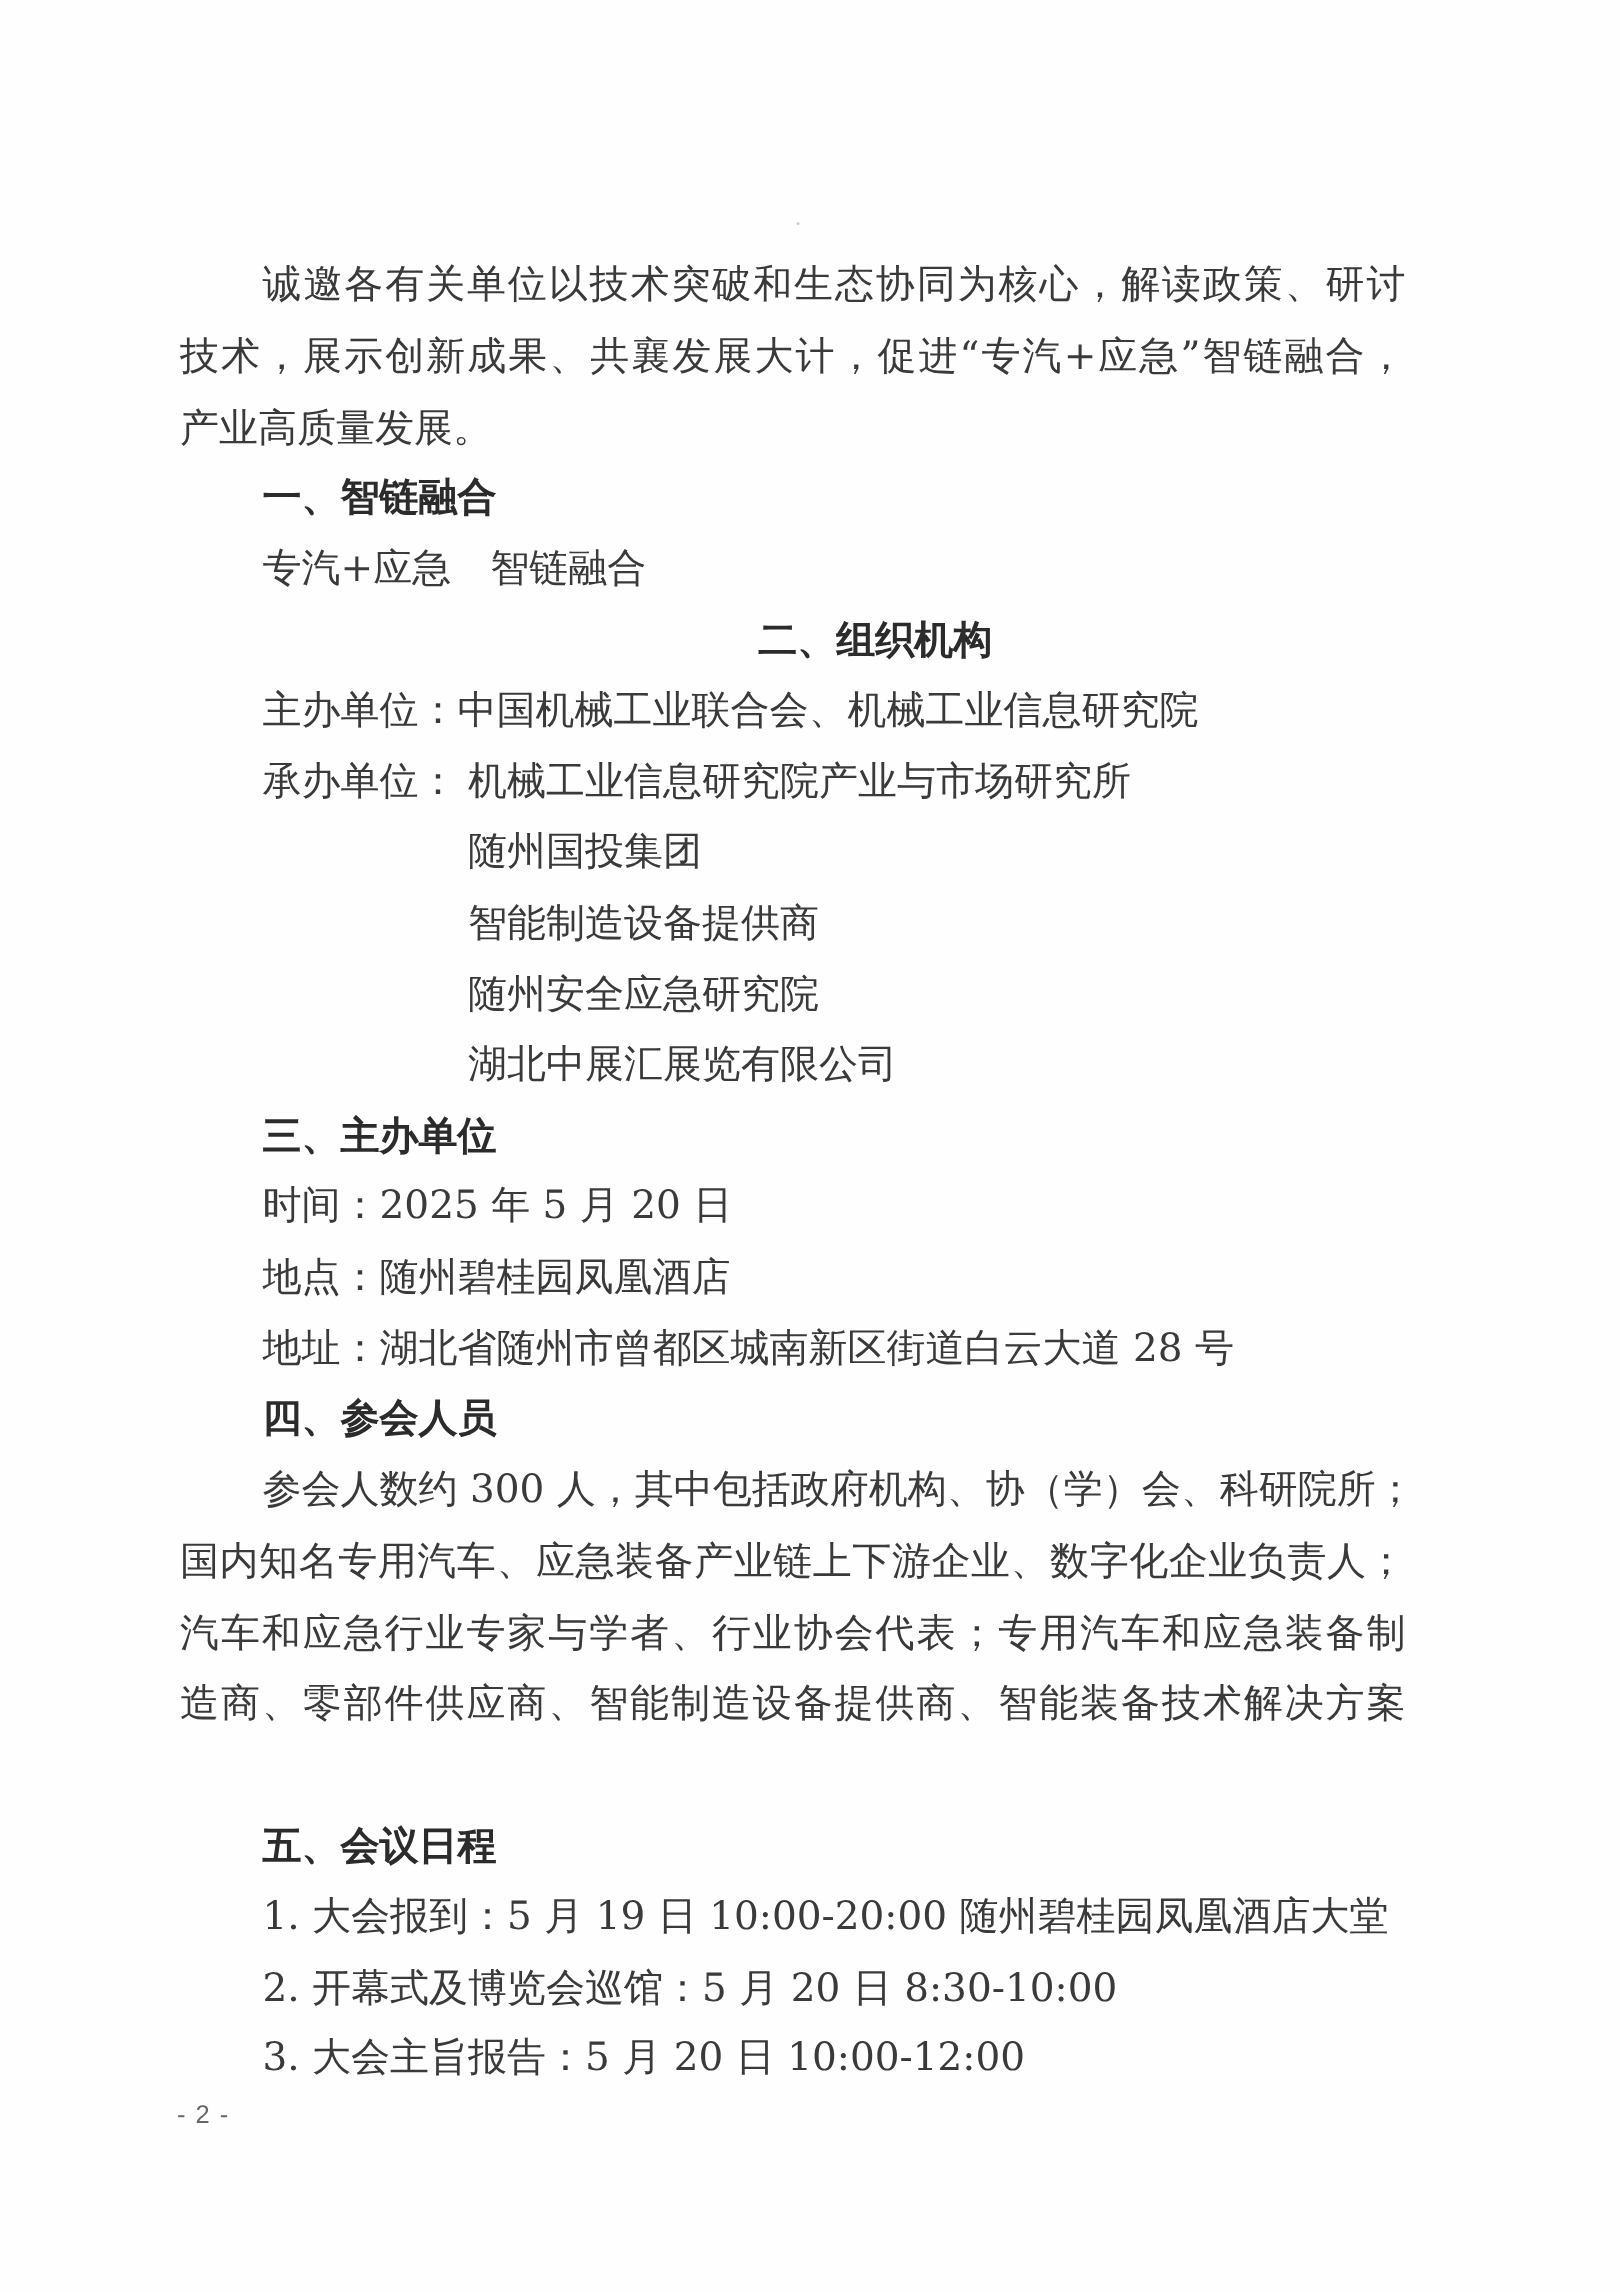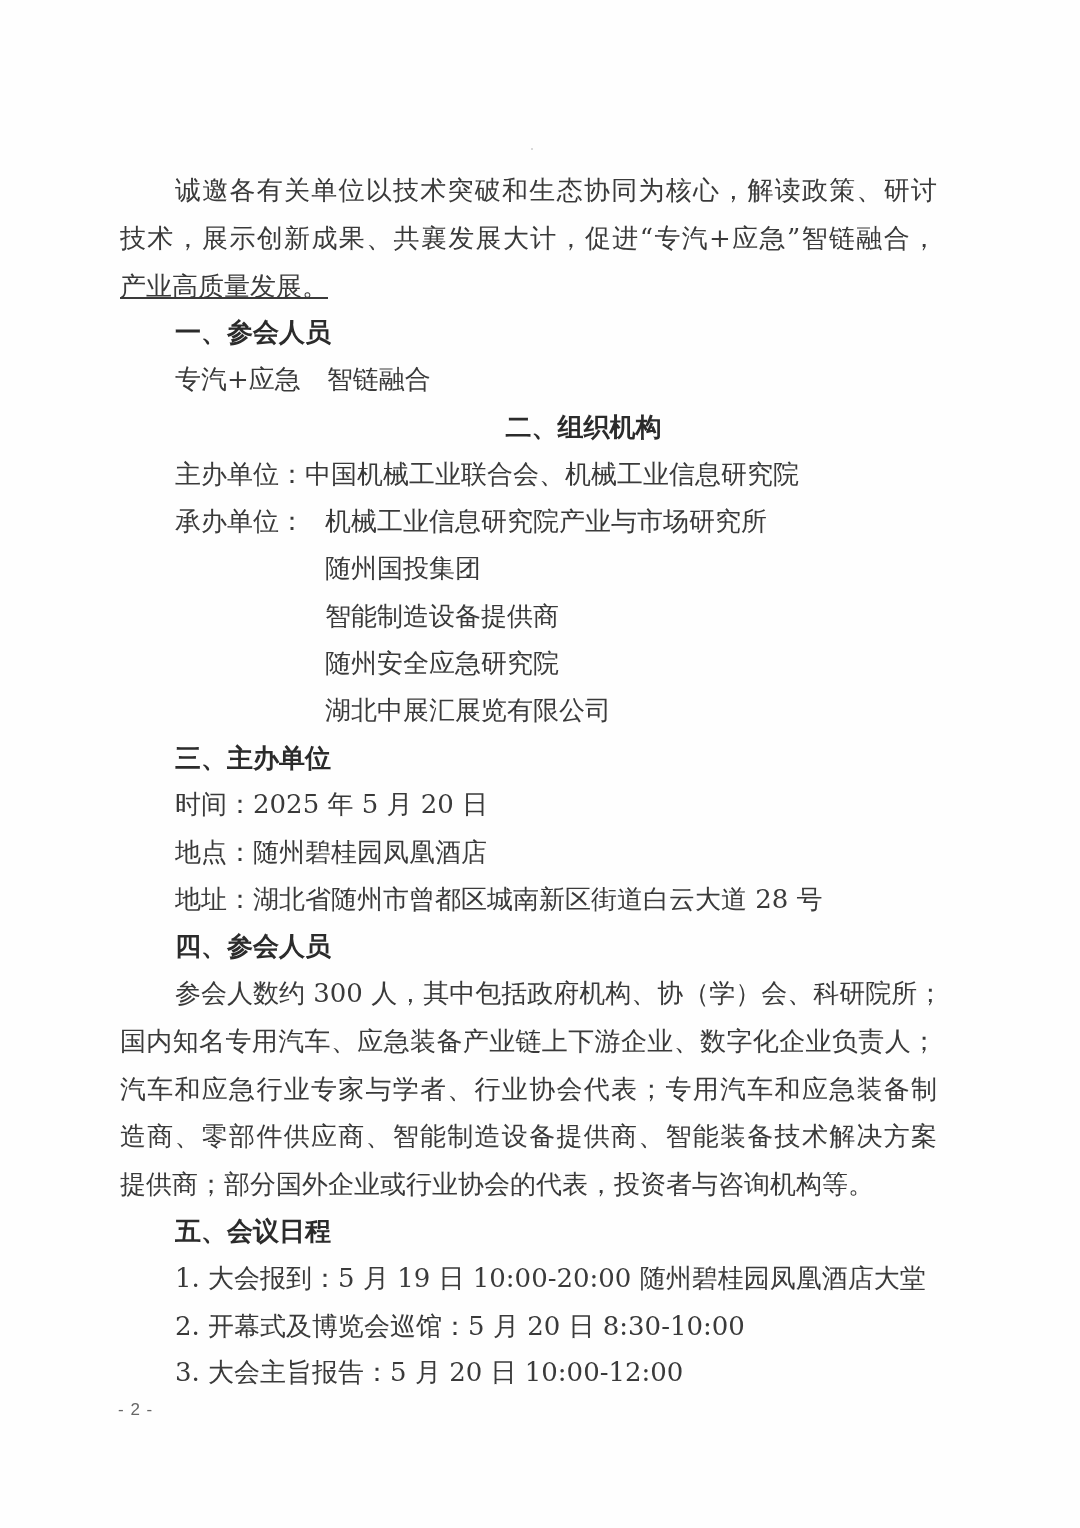--- a/index.html
+++ b/index.html
@@ -5,43 +5,43 @@
   html, body { margin:0; padding:0; background:#ffffff; }
   body { width:1080px; height:1528px; position:relative; overflow:hidden; }
   .page { position:absolute; left:0; top:0; width:1080px; height:1528px; background:#fefefe; }
   .line {
     position:absolute; left:120px; width:817px; height:40px;
     font-family:"DejaVu Serif","Liberation Serif",serif;
     font-size:26px; line-height:40px; color:#3a3a3a; white-space:nowrap;
   }
   .full { text-align:justify; text-align-last:justify; }
   .indent { left:175px; width:762px; }
-  .indent2 { left:312px; width:625px;margin-left:13px; }
+  .indent2 { left:312px; width:625px; }
   .heading {
     font-family:"DejaVu Sans","Liberation Sans",sans-serif;
     font-weight:bold; color:#2b2b2b; font-size:26px; left:175px;
   }
   .plain { left:175px; }
   .pagenum {
     position:absolute; left:118px; top:1400px; font-family:"Liberation Sans",sans-serif;
     font-size:17px; color:#666; letter-spacing:1px;
   }
   .dot { position:absolute; left:531px; top:148px; width:2px; height:2px; background:#ccc; border-radius:1px; }
 </style>
 </head>
 <body>
 
 <div class="page">
   <div class="dot"></div>
 
   <div class="line full indent" style="top:170px;">诚邀各有关单位以技术突破和生态协同为核心，解读政策、研讨</div>
   <div class="line full" style="top:218px;">技术，展示创新成果、共襄发展大计，促进“专汽+应急”智链融合，</div>
-  <div class="line" style="top:266px;text-decoration:underline;">产业高质量发展。</div>
+  <div class="line" style="top:266px;">产业高质量发展。</div>
 
-  <div class="line heading" style="top:312px;">一、参会人员</div>
+  <div class="line heading" style="top:312px;">一、智链融合</div>
   <div class="line plain" style="top:359px;">专汽+应急　智链融合</div>
 
   <div class="line heading" style="top:407px;text-align:center;">二、组织机构</div>
   <div class="line plain" style="top:454px;">主办单位：中国机械工业联合会、机械工业信息研究院</div>
   <div class="line plain" style="top:501px;">承办单位：</div>
   <div class="line indent2" style="top:501px;">机械工业信息研究院产业与市场研究所</div>
   <div class="line indent2" style="top:548px;">随州国投集团</div>
   <div class="line indent2" style="top:596px;">智能制造设备提供商</div>
   <div class="line indent2" style="top:643px;">随州安全应急研究院</div>
   <div class="line indent2" style="top:690px;">湖北中展汇展览有限公司</div>
@@ -49,21 +49,20 @@
   <div class="line heading" style="top:738px;">三、主办单位</div>
   <div class="line plain" style="top:784px;">时间：2025 年 5 月 20 日</div>
   <div class="line plain" style="top:832px;">地点：随州碧桂园凤凰酒店</div>
   <div class="line plain" style="top:879px;">地址：湖北省随州市曾都区城南新区街道白云大道 28 号</div>
 
   <div class="line heading" style="top:926px;">四、参会人员</div>
   <div class="line full indent" style="top:973px;">参会人数约 300 人，其中包括政府机构、协（学）会、科研院所；</div>
   <div class="line full" style="top:1021px;">国内知名专用汽车、应急装备产业链上下游企业、数字化企业负责人；</div>
   <div class="line full" style="top:1116px;">造商、零部件供应商、智能制造设备提供商、智能装备技术解决方案</div>
   <div class="line full" style="top:1069px;">汽车和应急行业专家与学者、行业协会代表；专用汽车和应急装备制</div>
-  <div class="line" style="top:1164px;">提供商；部分国外企业或行业协会的代表，投资者与咨询机构等。</div>
 
   <div class="line heading" style="top:1211px;">五、会议日程</div>
   <div class="line plain" style="top:1258px;">1. 大会报到：5 月 19 日 10:00-20:00 随州碧桂园凤凰酒店大堂</div>
   <div class="line plain" style="top:1306px;">2. 开幕式及博览会巡馆：5 月 20 日 8:30-10:00</div>
   <div class="line plain" style="top:1352px;">3. 大会主旨报告：5 月 20 日 10:00-12:00</div>
 
   <div class="pagenum">- 2 -</div>
 </div>
 
 </body></html>

